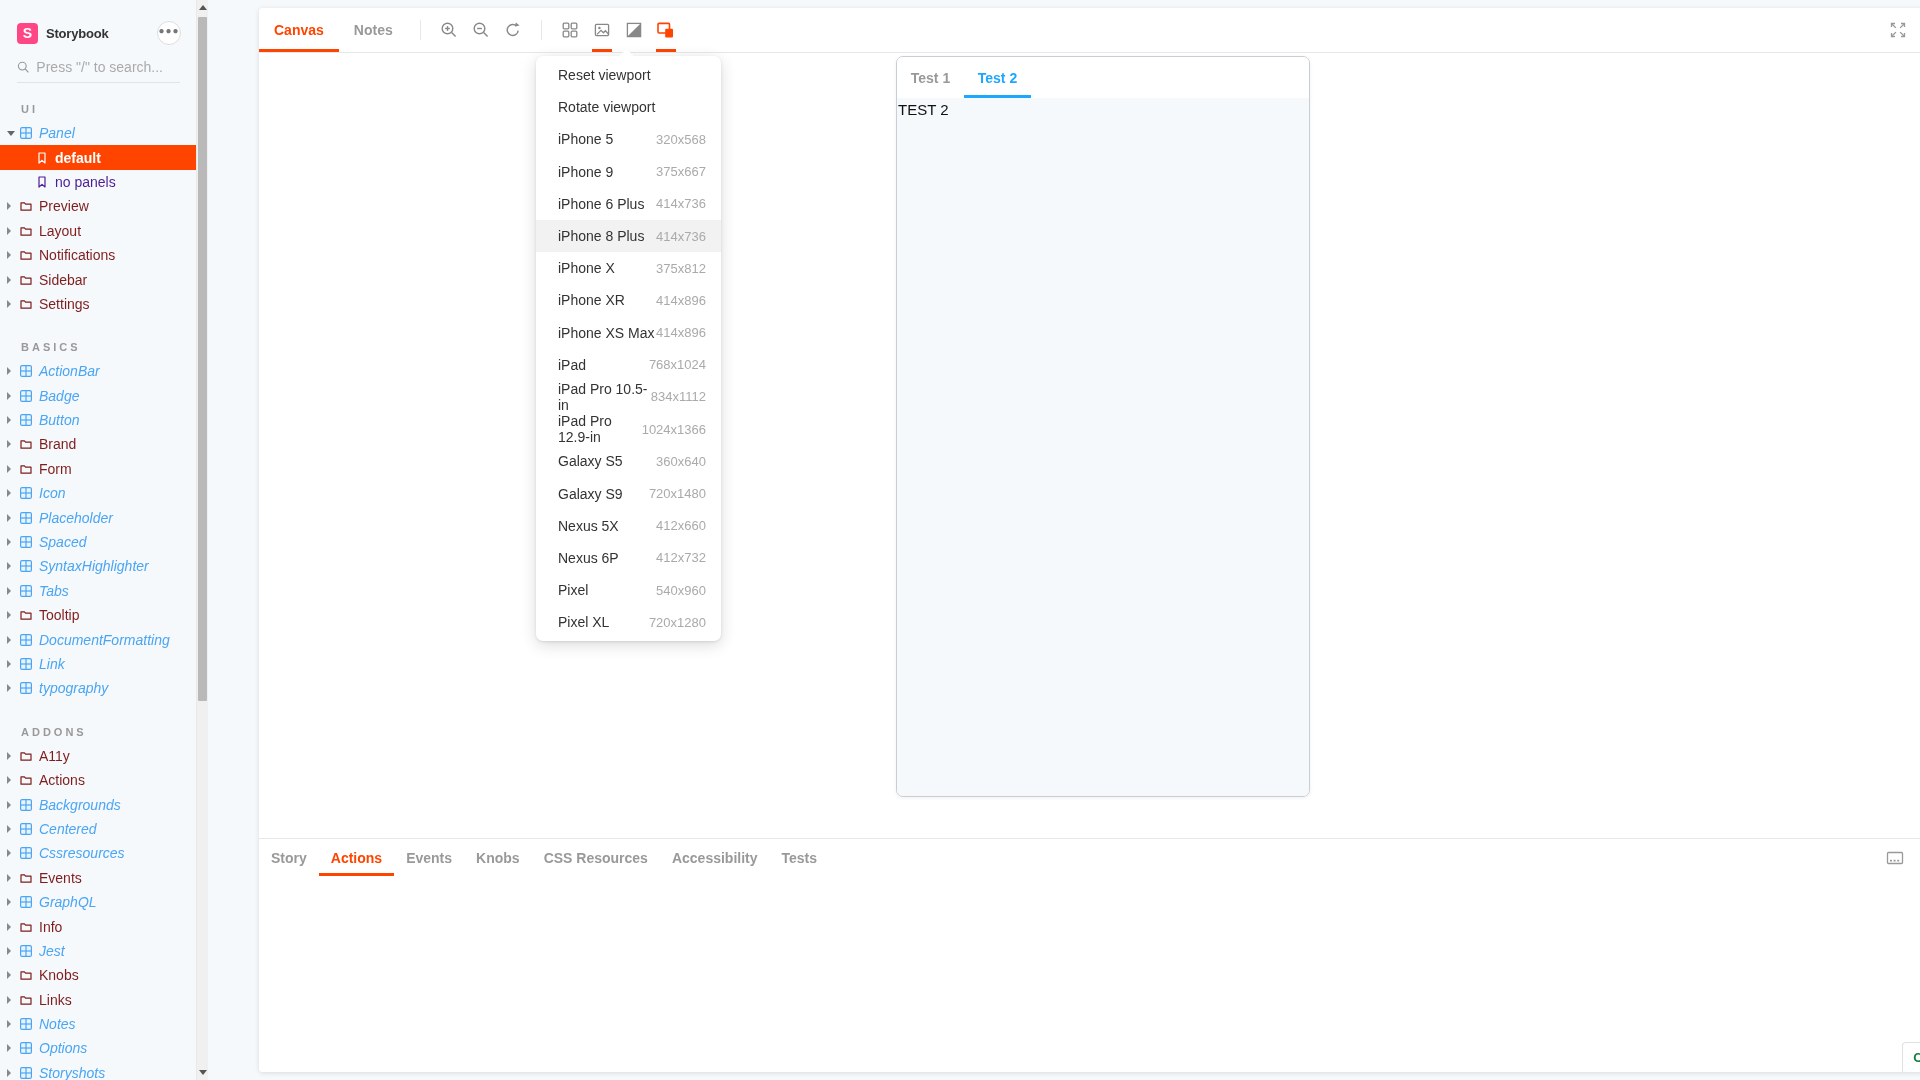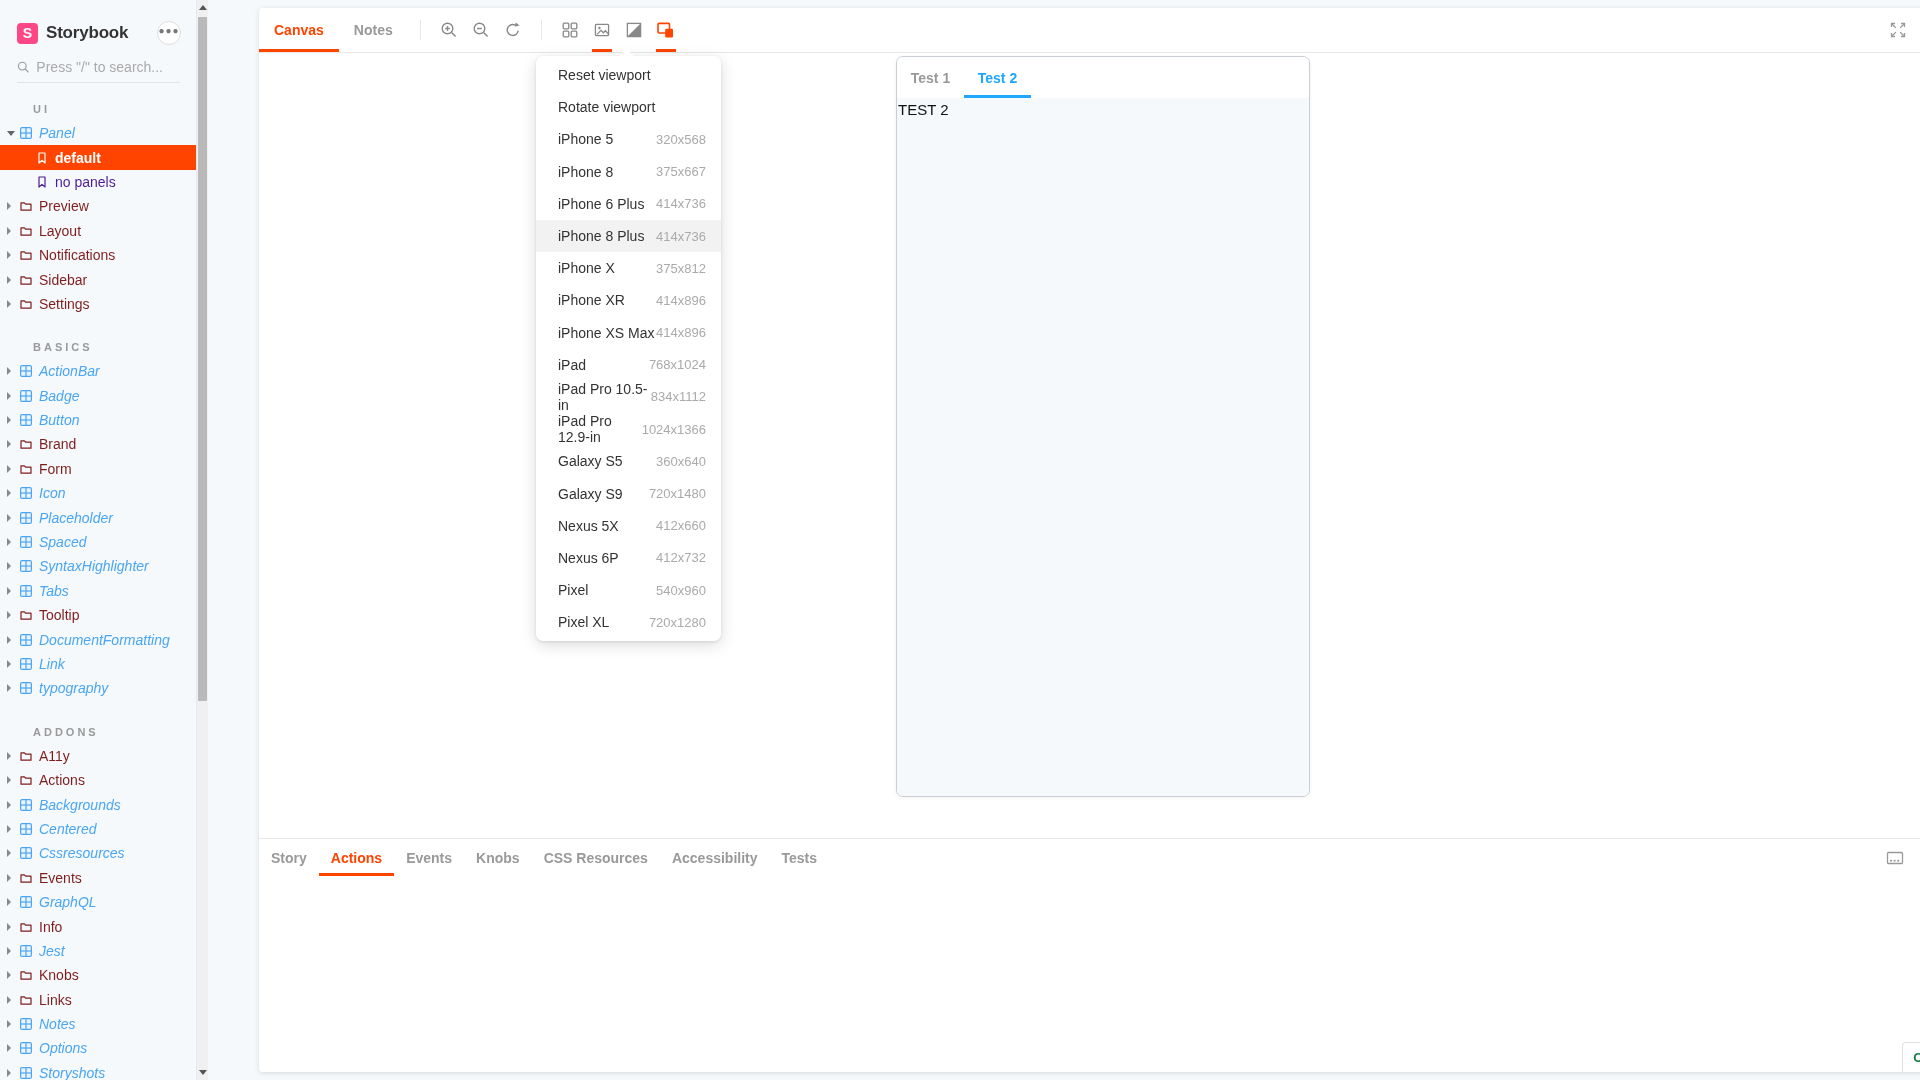--- a/index.html
+++ b/index.html
@@ -9,32 +9,32 @@
     background: #f6f9fc;
     position: relative;
     overflow: hidden;
     color:#444;
   }
   
   .sidebar { position:absolute; left:0; top:0; width:196px; height:1080px; overflow:hidden; }
   .brand-row { display:flex; align-items:center; margin:20px 15px 0 17px; height:26px; }
   .logo-badge { width:21px; height:21px; border-radius:4px; background:var(--logo); color:#fff;
     font-weight:bold; font-size:14px; display:flex; align-items:center; justify-content:center; }
-  .brand-name { margin-left:8px; font-weight:bold; font-size:17px; color:#333; letter-spacing:-0.2px; }
+  .brand-name { margin-left:8px; font-weight:bold; font-size:13px; color:#333; letter-spacing:-0.2px; }
   .menu-btn { margin-left:auto; width:24px; height:24px; border-radius:50%; border:1px solid #ddd;
     background:#fff; color:#777; font-size:10px; letter-spacing:1px; line-height:1; cursor:pointer;
     display:flex; align-items:center; justify-content:center; padding-bottom:4px; }
   .search-row { margin:13px 16px 0 17px; border-bottom:1px solid #e3e3e3; padding-bottom:7px;
     display:flex; align-items:center; gap:7px; }
   .search-row input { border:none; outline:none; background:transparent; font-size:14px; width:100%;
     color:#555; font-family:inherit; }
   .search-row input::placeholder { color:#aaa; }
   .tree { margin-top:14px; font-size:14px; }
   .tree-section { margin-bottom:19px; }
-  .section-label { height:24px; display:flex; align-items:center; padding-left:33px;
+  .section-label { height:24px; display:flex; align-items:center; padding-left:21px;
     font-size:11px; font-weight:bold; letter-spacing:3px; color:#999; }
   .tree-row { height:24.4px; display:flex; align-items:center; padding-left:7px; cursor:pointer; color:#444; }
   .caret-wrap { width:13px; display:flex; align-items:center; justify-content:flex-start; flex:none; }
   .caret { width:0; height:0; }
   .tree-row.caret-right .caret { border-left:4px solid #888; border-top:4px solid transparent; border-bottom:4px solid transparent; }
   .tree-row.caret-down  .caret { border-top:5px solid #666; border-left:4px solid transparent; border-right:4px solid transparent; }
   .tree-row.depth-1 { padding-left:36px; }
   .tree-icon { flex:none; margin-right:7px; display:block; }
   .tone-blue { color:#4aa5f3;font-style:italic; } .tone-purple { color:#7f1d1d; }
   .tone-teal { color:#4c1d95; } .tone-white { color:#fff; }
@@ -683,21 +683,21 @@
           <span class="vp-label">Rotate viewport</span>
           <span class="vp-size"></span>
         </div>
 
         <div class="vp-item">
           <span class="vp-label">iPhone 5</span>
           <span class="vp-size">320x568</span>
         </div>
 
         <div class="vp-item">
-          <span class="vp-label">iPhone 8</span>
+          <span class="vp-label">iPhone 9</span>
           <span class="vp-size">375x667</span>
         </div>
 
         <div class="vp-item">
           <span class="vp-label">iPhone 6 Plus</span>
           <span class="vp-size">414x736</span>
         </div>
 
         <div class="vp-item highlighted">
           <span class="vp-label">iPhone 8 Plus</span>

